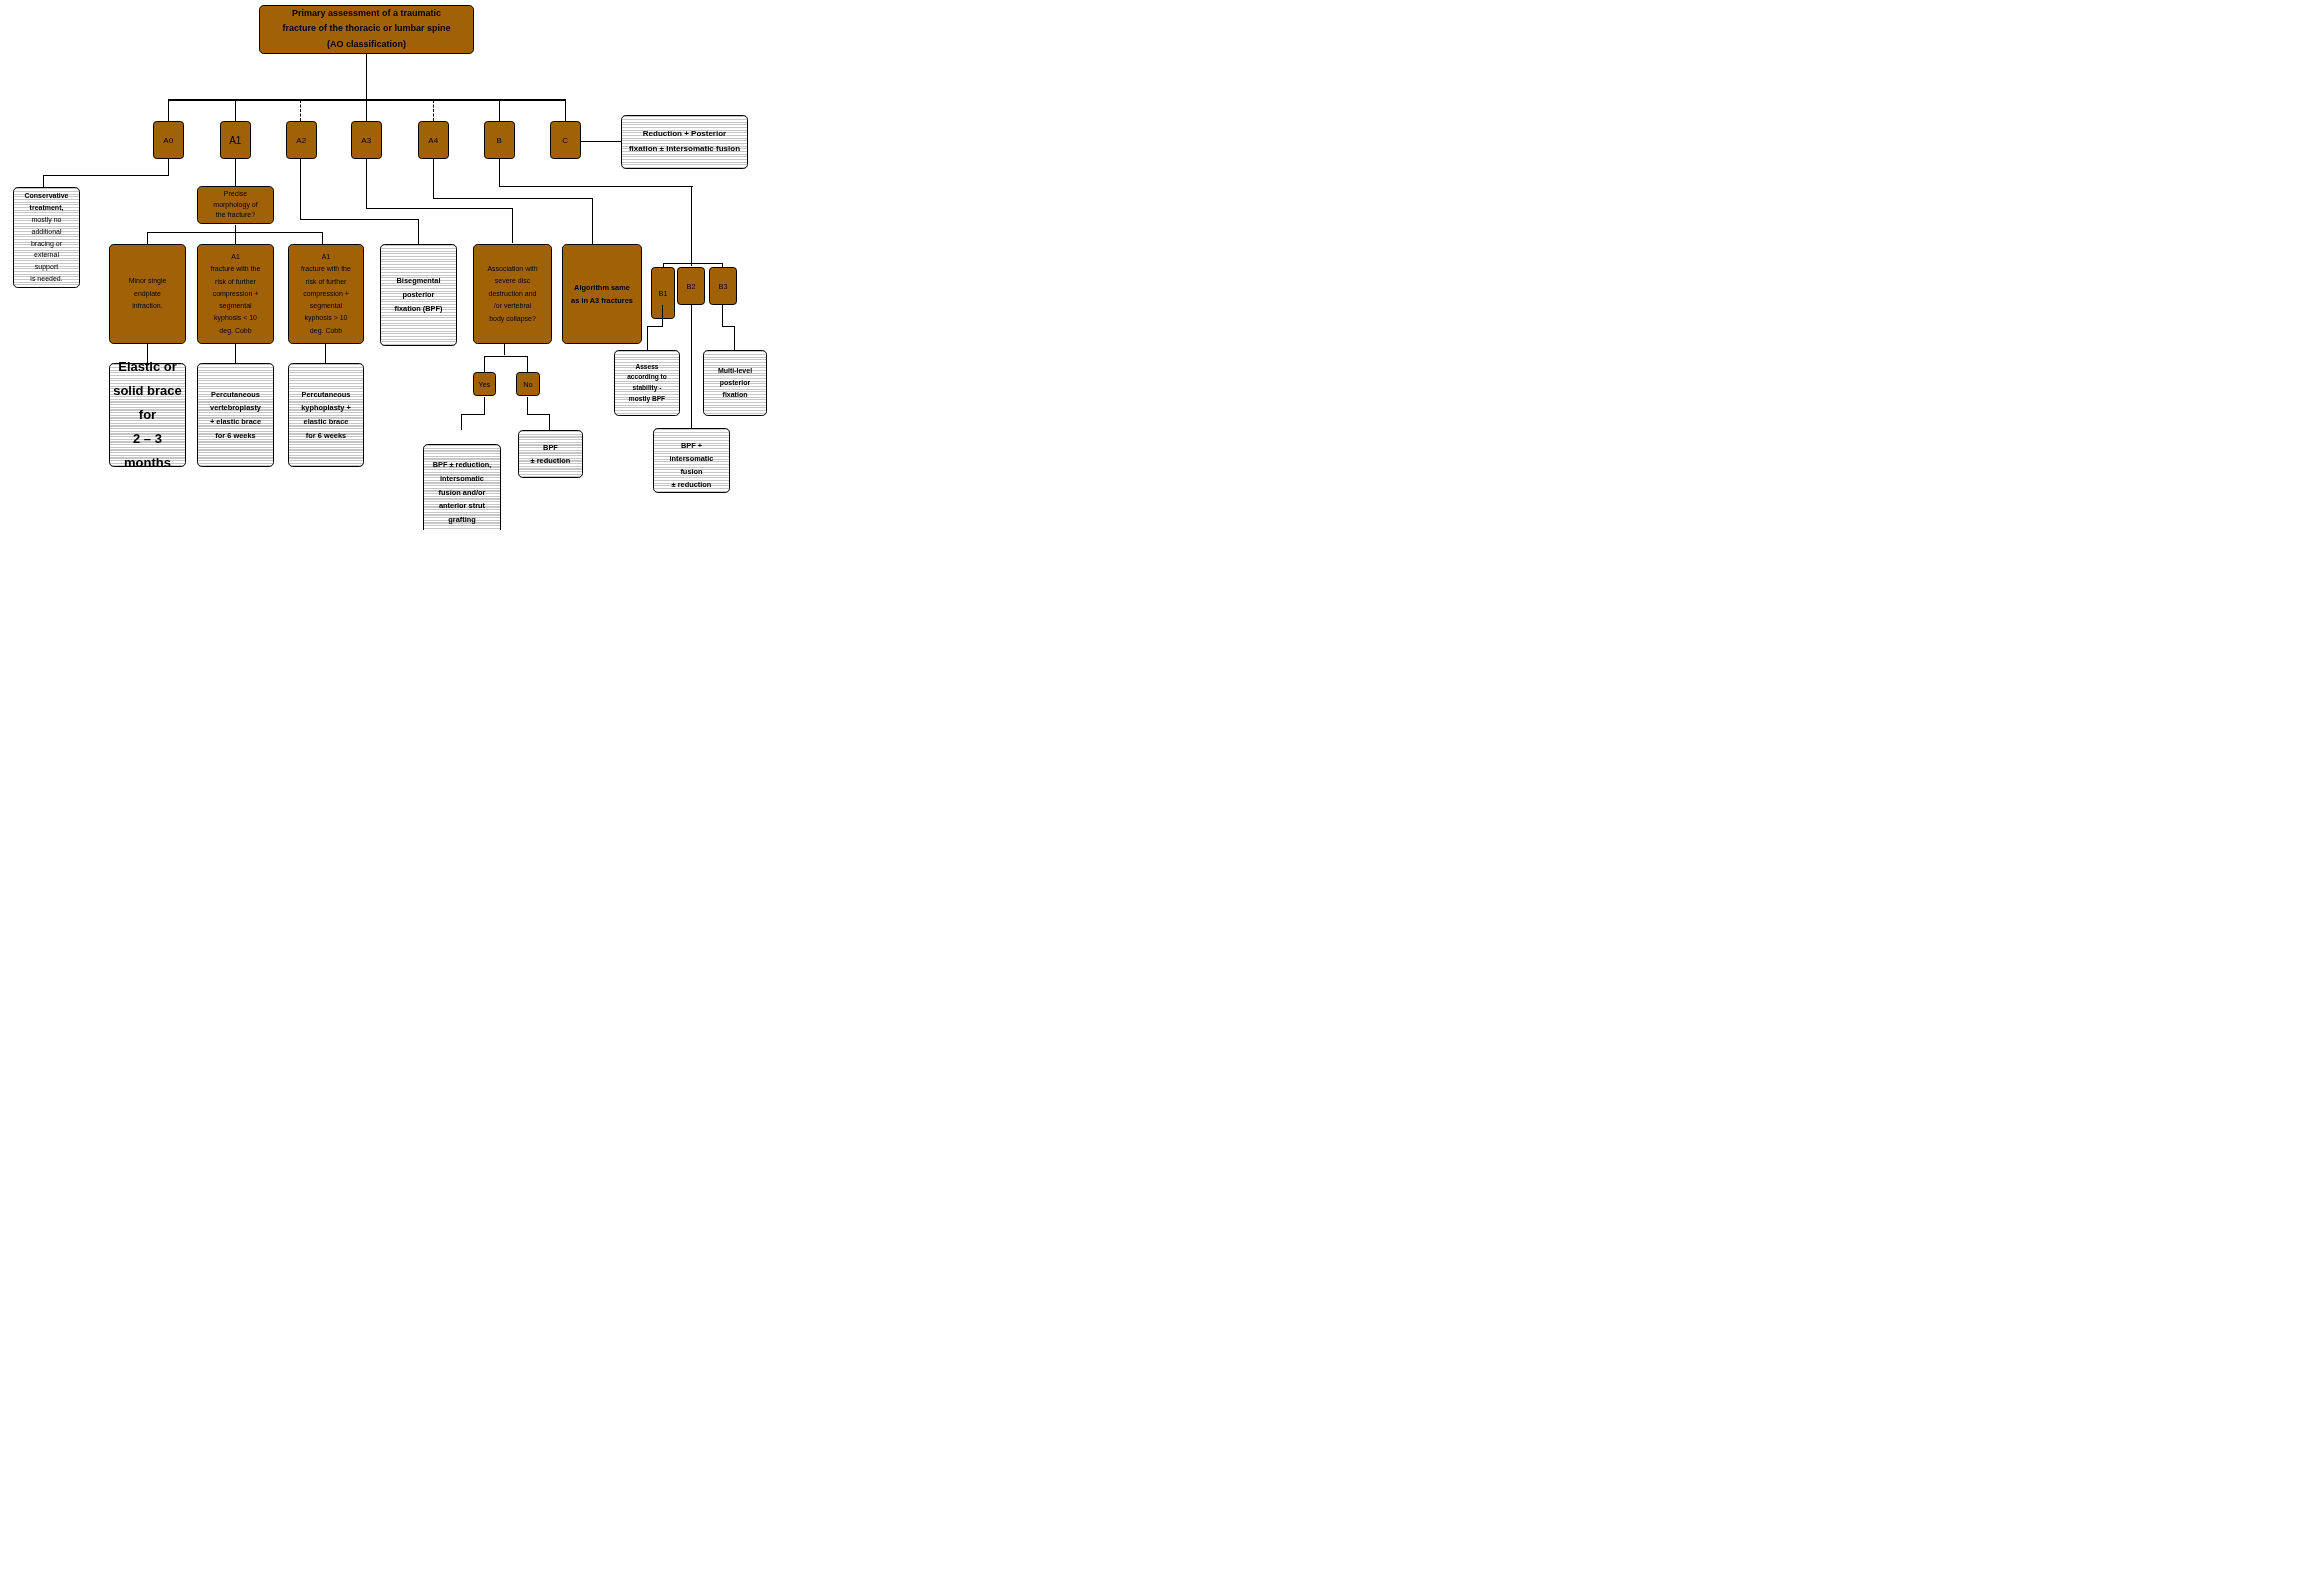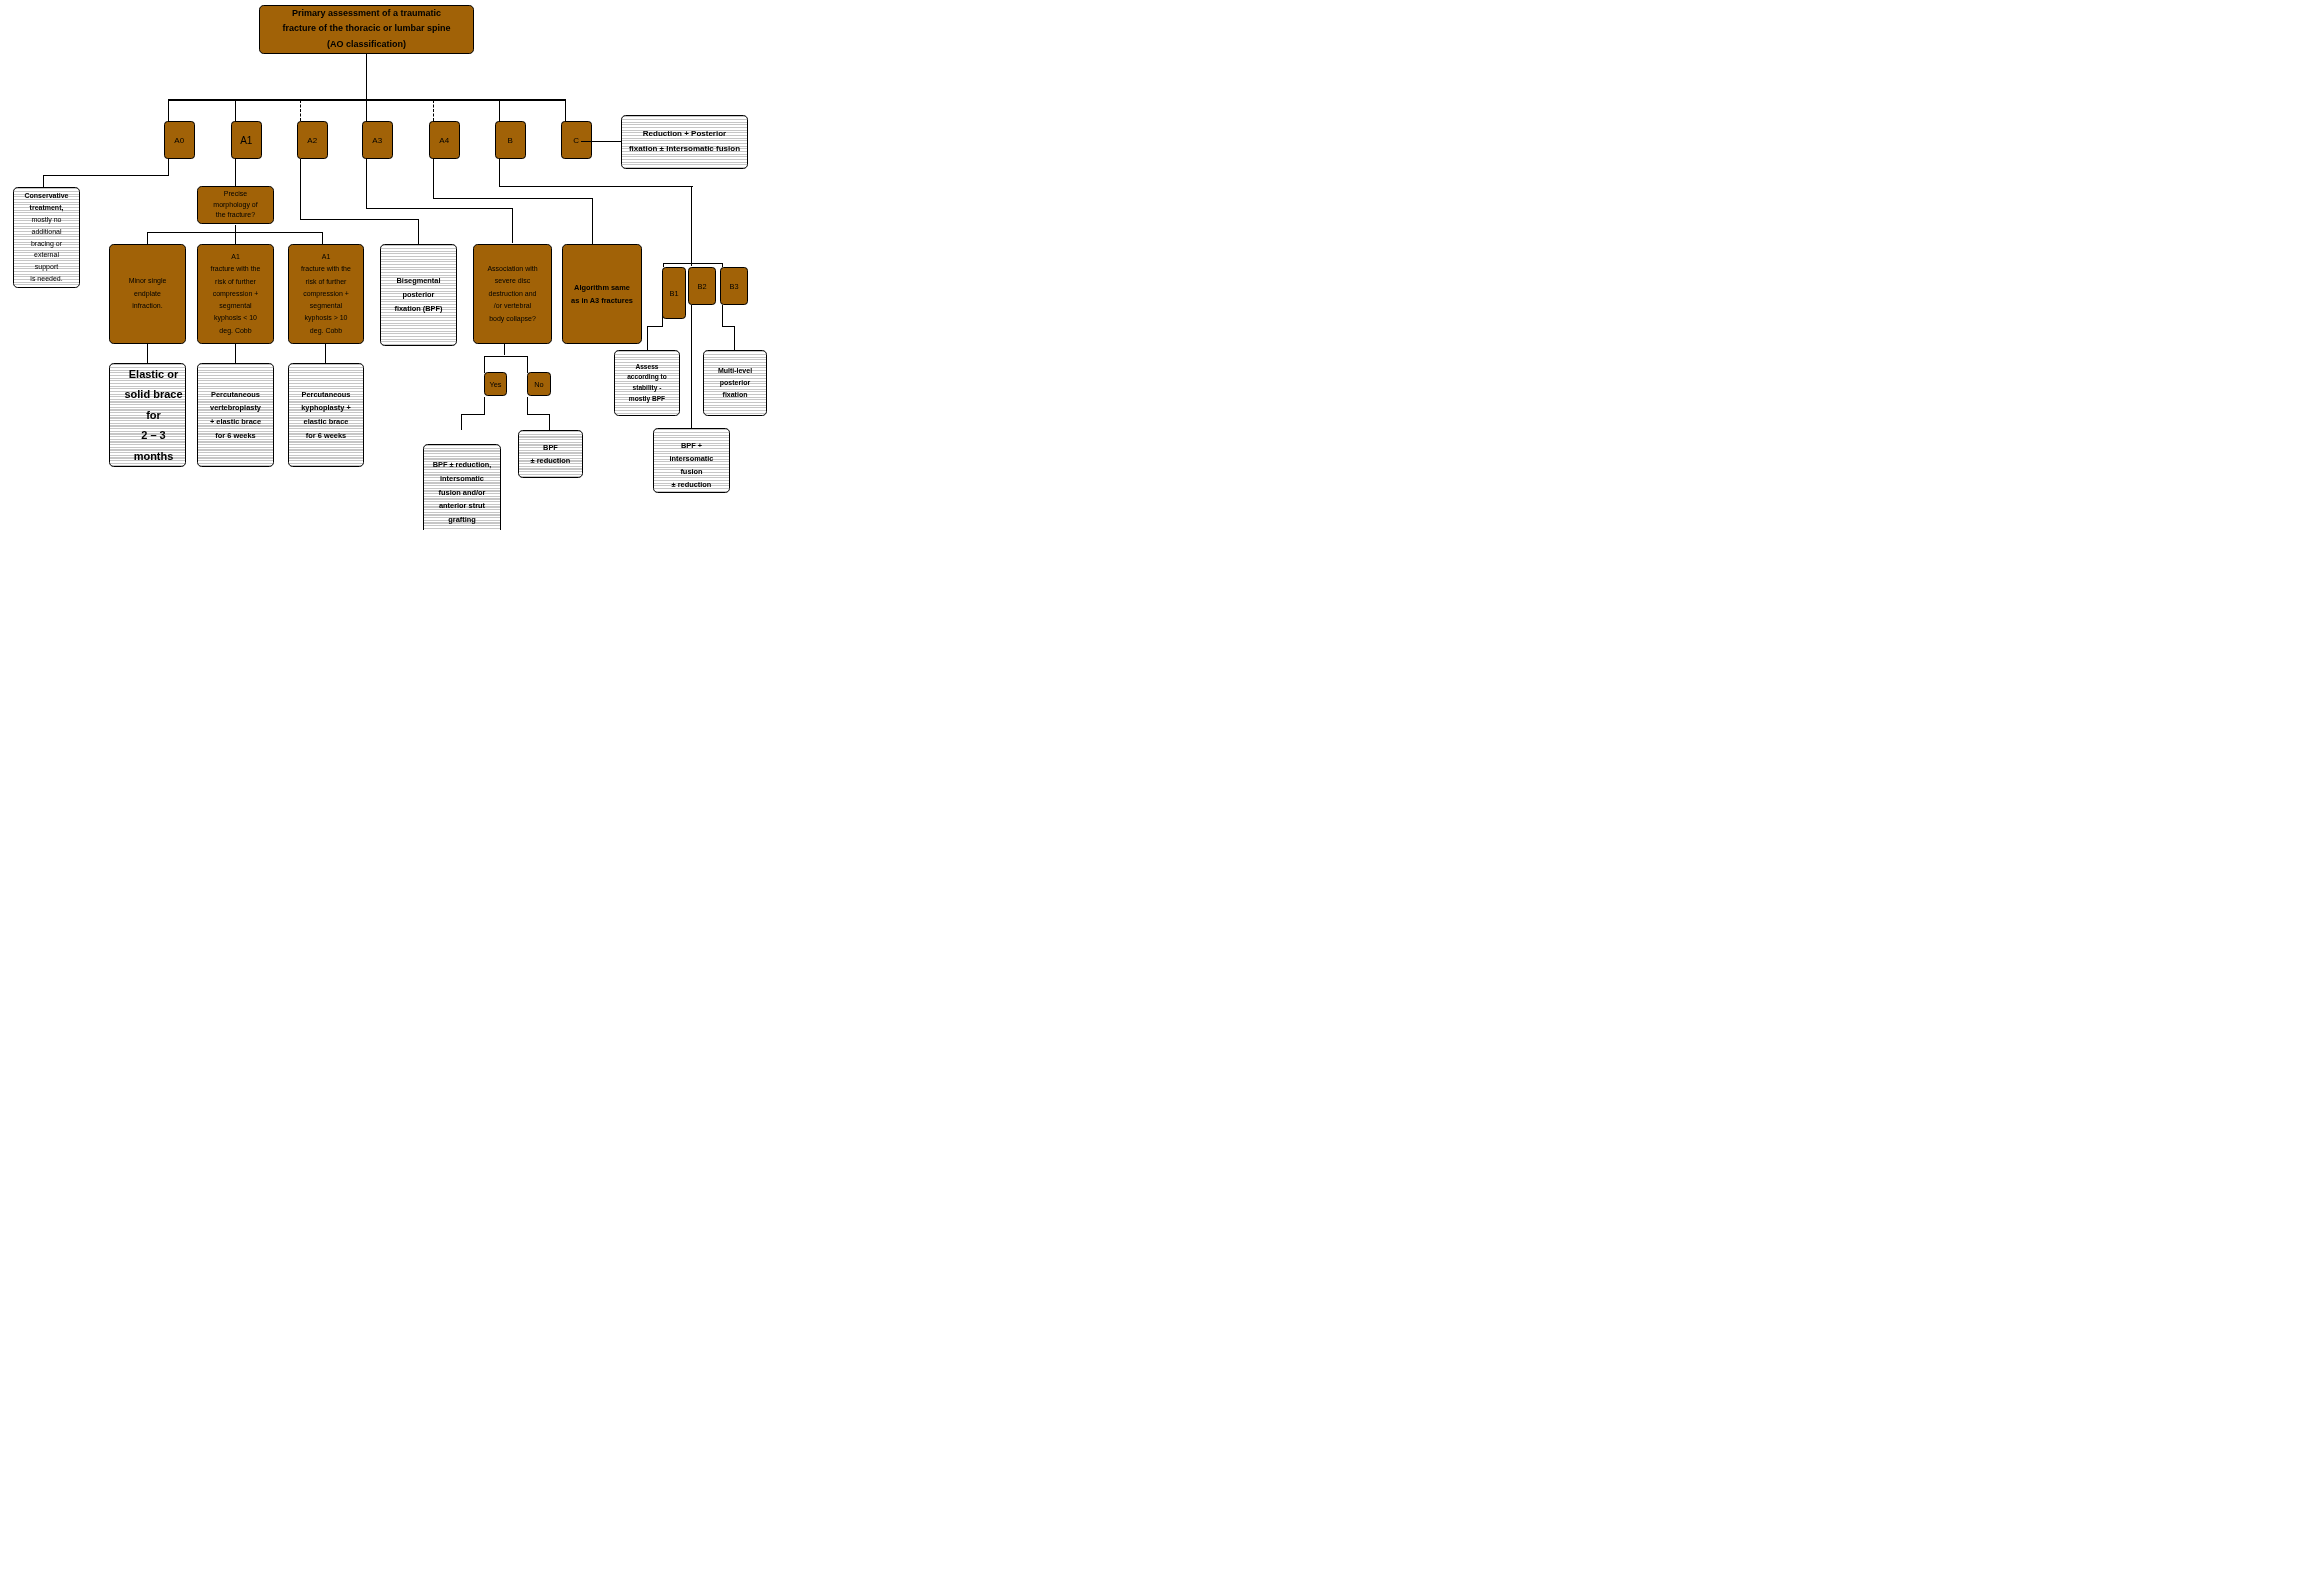--- a/index.html
+++ b/index.html
@@ -6,21 +6,21 @@
   #canvas{
     position:relative;width:773px;height:530px;background:#ffffff;
     font-family:"Liberation Sans",sans-serif;color:#000;overflow:hidden;
   }
   .node{
     position:absolute;box-sizing:border-box;background:#a16207;
     border:1.6px solid #000;border-radius:4.7px;
     display:flex;align-items:center;justify-content:center;text-align:center;
   }
   .node .t{white-space:pre-line;}
-  .thin{border-width:1.3px;border-radius:3.7px;margin-left:11px;}
+  .thin{border-width:1.3px;border-radius:3.7px;}
   .hatch{background:repeating-linear-gradient(180deg,#c6c6c6 0 0.7px,#ffffff 0.7px 1.6px);}
   .bold{font-weight:bold;}
   .lh,.lv{position:absolute;background:#000;}
   .lh{height:1.1px;}
   .lv{width:1.1px;}
   .lv.dash{background:none;width:0;border-left:1.1px dashed #000;}
   .thick{height:1.6px;}
 
   
   #n-title{left:259px;top:4.7px;width:215px;height:49px;font-size:9px;line-height:1.75;}
@@ -38,21 +38,21 @@
   #n-a1less{left:197px;top:244px;width:77px;height:100px;font-size:7px;line-height:1.75;}
   #n-a1more{left:288px;top:244px;width:76px;height:100px;font-size:7px;line-height:1.75;}
   #n-biseg{left:380px;top:244px;width:77px;height:102px;font-size:7.4px;line-height:1.9;}
   #n-assoc{left:473px;top:244px;width:79px;height:100px;font-size:7px;line-height:1.8;}
   #n-algo{left:562px;top:244px;width:80px;height:100px;font-size:7.4px;line-height:1.8;}
   #n-b1{left:651px;top:267px;width:24px;height:52px;font-size:7.4px;}
   #n-b2{left:677px;top:267px;width:28px;height:38px;font-size:7.4px;}
   #n-b3{left:709px;top:267px;width:28px;height:38px;font-size:7.4px;}
   #n-assess{left:614px;top:350px;width:66px;height:66px;font-size:6.6px;line-height:1.6;}
   #n-multi{left:703px;top:350px;width:64px;height:66px;font-size:7px;line-height:1.75;}
-  #n-elastic{left:109px;top:363px;width:77px;height:104px;font-size:11px;line-height:1.85;padding-left:12px;}
+  #n-elastic{left:109px;top:363px;width:77px;height:104px;font-size:13px;line-height:1.85;}
   #n-vertebro{left:197px;top:363px;width:77px;height:104px;font-size:7.4px;line-height:1.85;}
   #n-kypho{left:288px;top:363px;width:76px;height:104px;font-size:7.4px;line-height:1.85;}
   #n-yes{left:473px;top:372px;width:23px;height:24px;font-size:7.4px;}
   #n-no{left:516px;top:372px;width:24px;height:24px;font-size:7.4px;text-align:right;}
   #n-bpfyes{left:423px;top:430px;width:78px;height:97px;font-size:7.4px;line-height:1.85;margin-top:14px;}
   #n-bpfno{left:518px;top:430px;width:65px;height:48px;font-size:7.4px;line-height:1.8;}
   #n-bpfb2{left:653px;top:428px;width:77px;height:65px;font-size:7.4px;line-height:1.75;align-items:flex-end;}
 </style>
 </head>
 <body>

